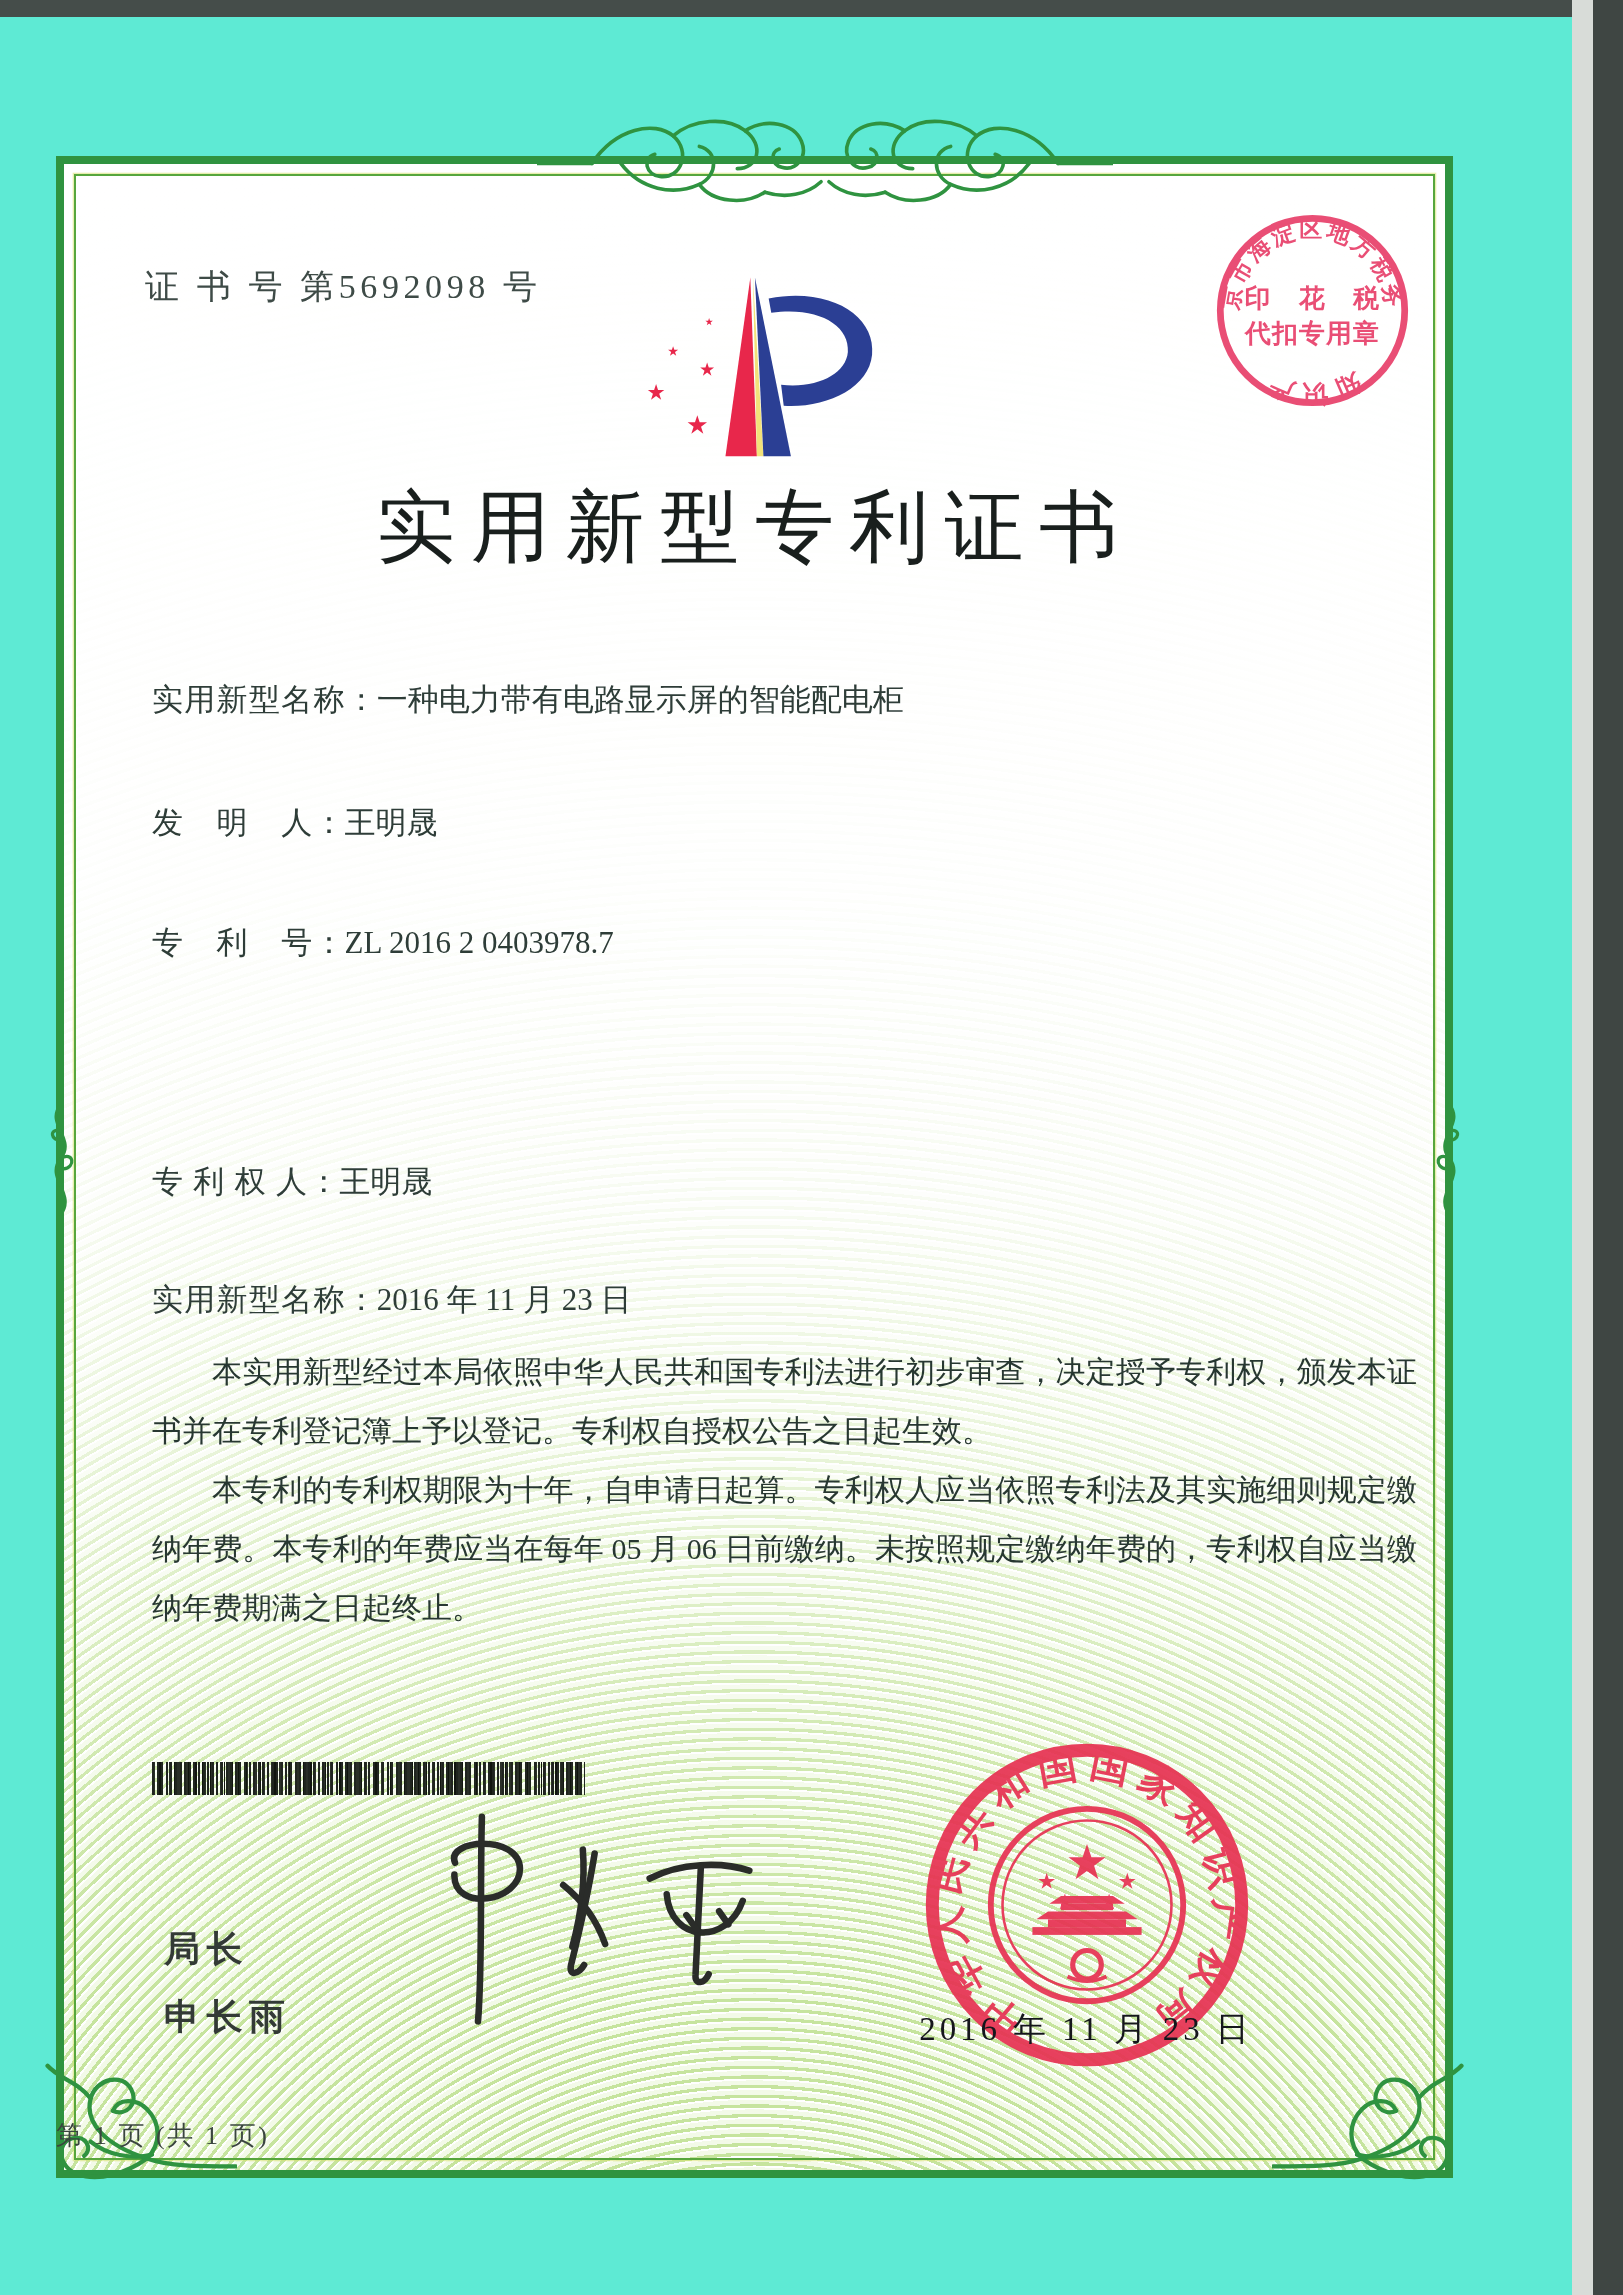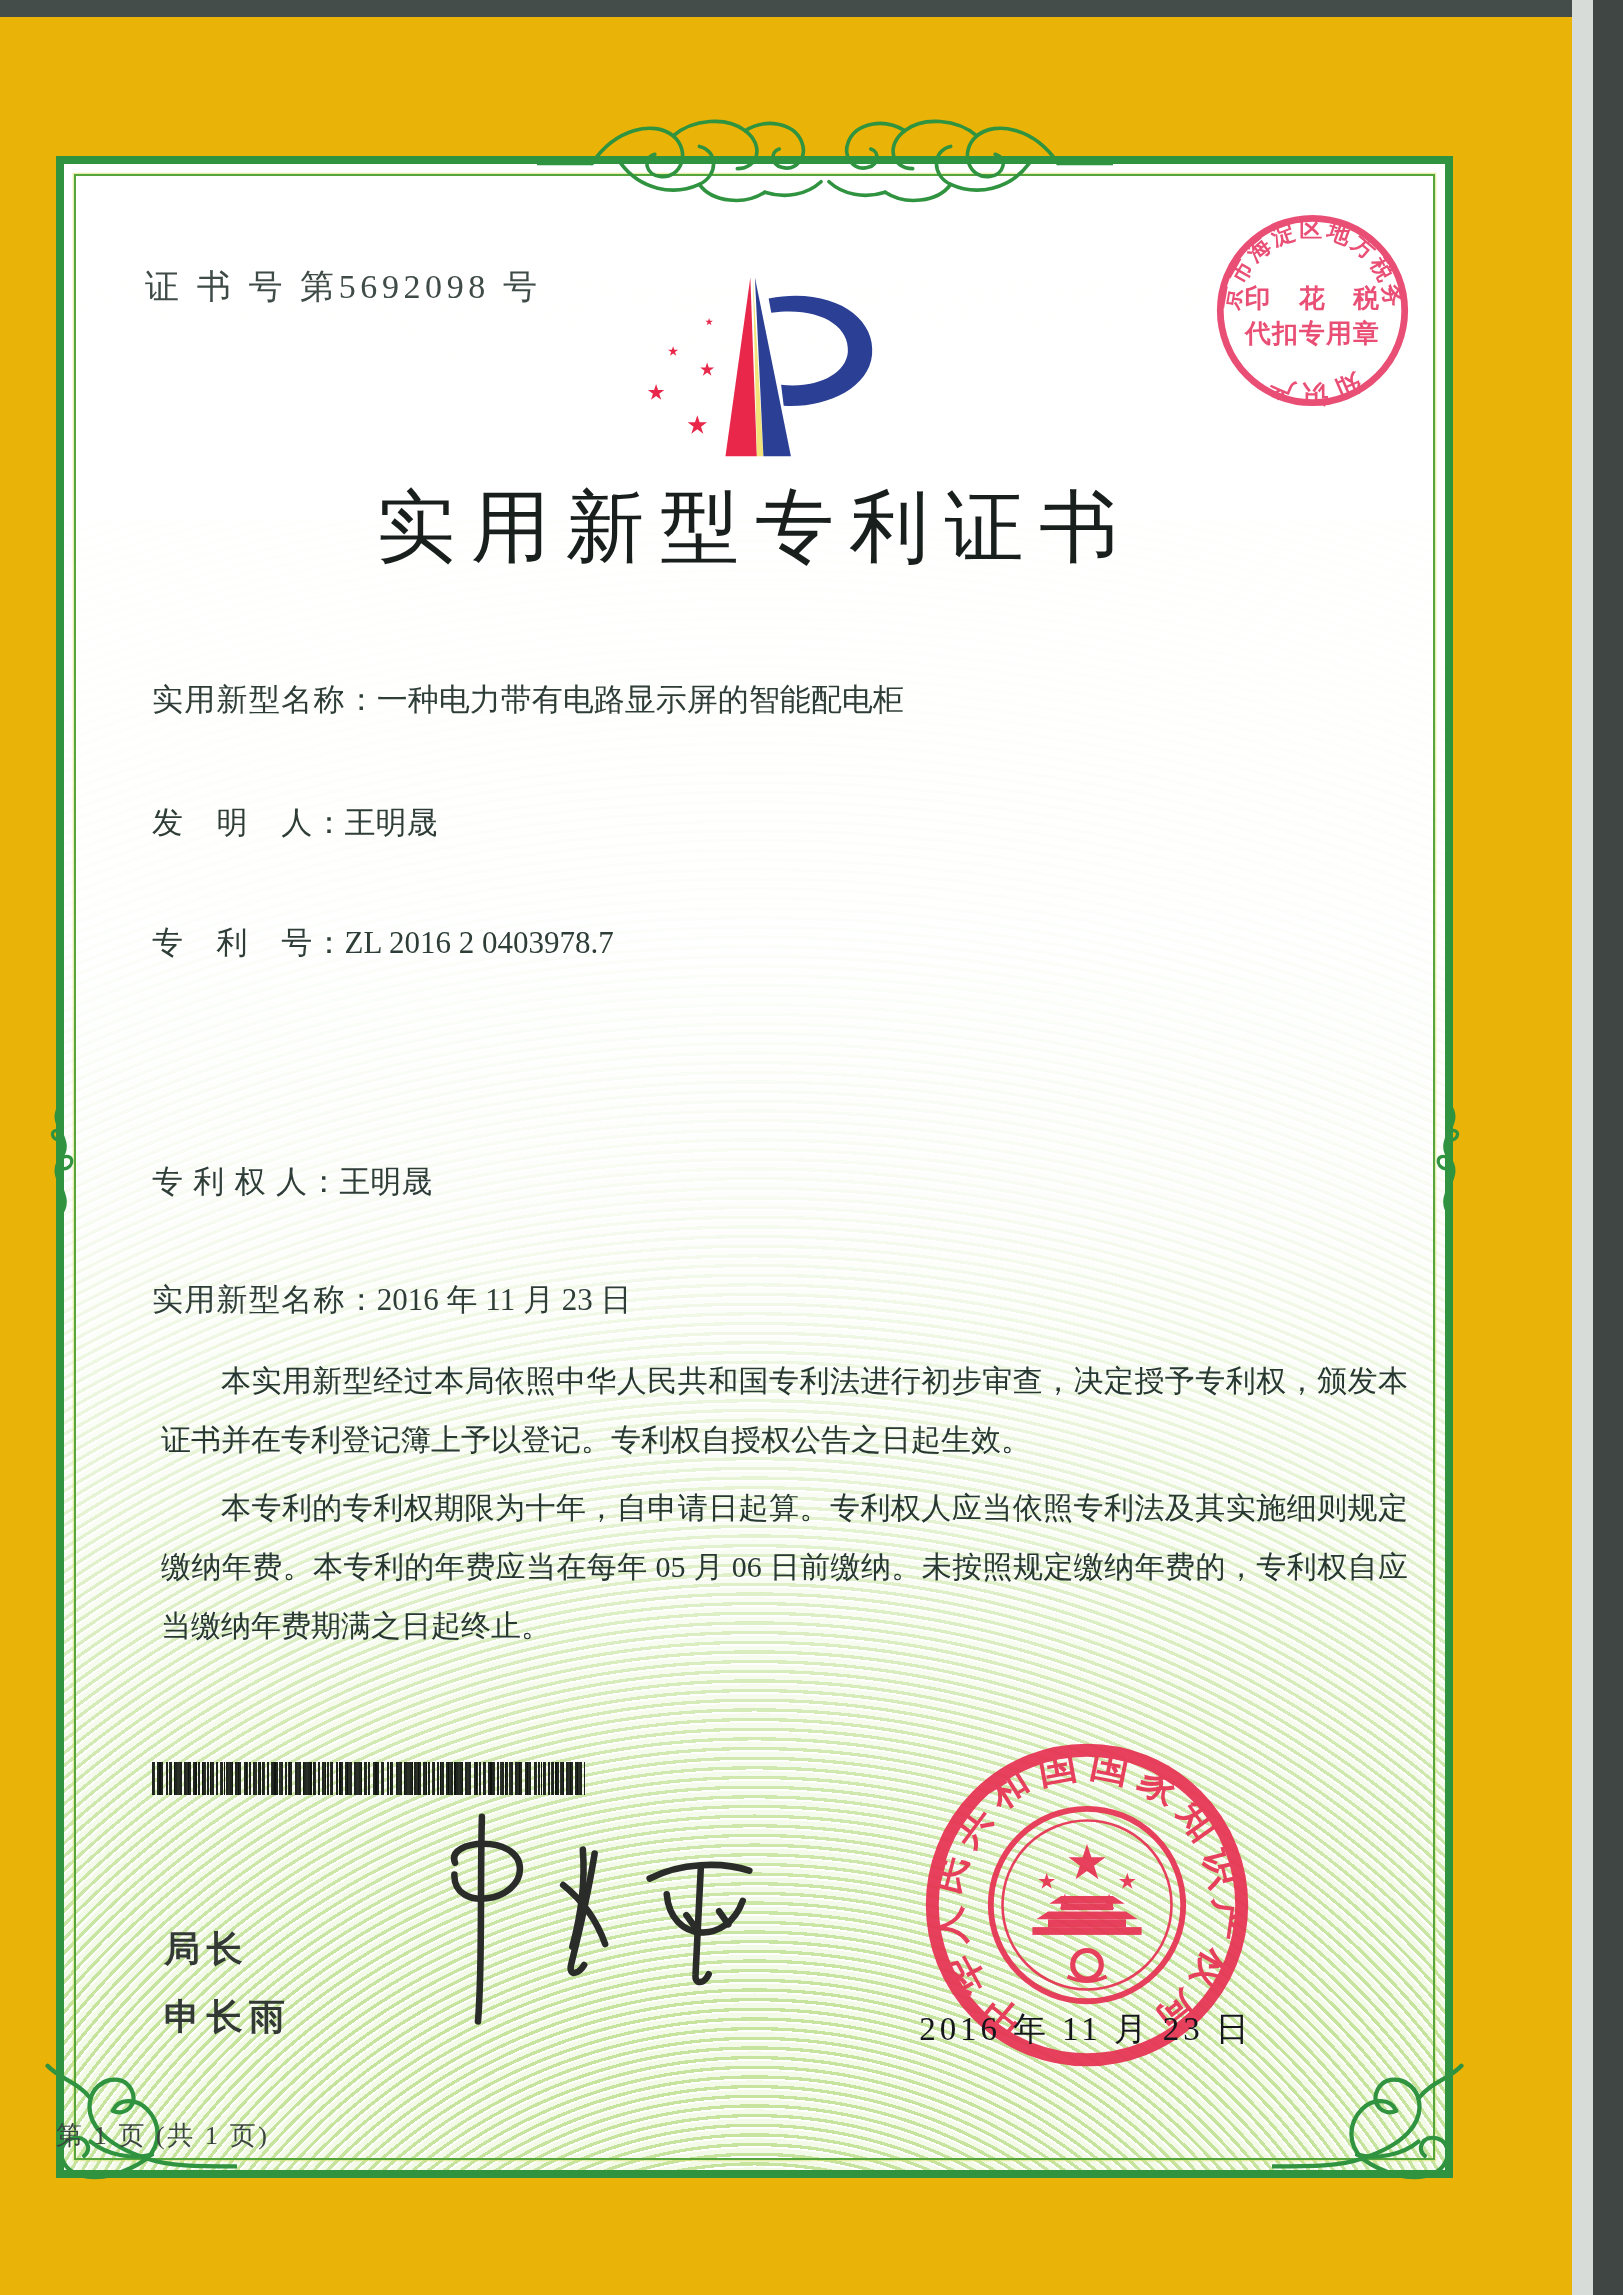--- a/index.html
+++ b/index.html
@@ -1,16 +1,16 @@
 <!DOCTYPE html>
 <html style="font-size:10.5px"><head>
 <meta charset="utf-8">
 <style>
   html,body{margin:0;padding:0;background:#ffffff;}
-  #page{position:relative;width:1623px;height:2295px;background:#eab308;overflow:hidden;
+  #page{position:relative;width:1623px;height:2295px;background:#5eead4;overflow:hidden;
         font-family:"Liberation Serif","DejaVu Serif",serif;}
   
   .scan-top{position:absolute;left:0;top:0;width:1623px;height:17px;background:#454d4a;}
   .scan-right-light{position:absolute;left:1572px;top:0;width:21px;height:2295px;background:#d8dcd8;}
   .scan-right{position:absolute;left:1593px;top:0;width:30px;height:2295px;background:#3f4643;}
   
   .frame{position:absolute;left:56px;top:156px;width:1381px;height:2006px;
          border:8.5px solid #2f9340;
          background:
            linear-gradient(180deg,#ffffff 0%,rgba(255,255,255,.97) 36%,rgba(255,255,255,.86) 52%,
@@ -20,21 +20,21 @@
          box-shadow:0 0 0 1.3px rgba(214,224,106,.55);pointer-events:none;}
   .green{stroke:#2f9340;fill:none;stroke-linecap:round;}
   
   .certno{position:absolute;left:145px;top:264px;font-size:34px;letter-spacing:4.6px;color:#3e4b47;}
   .title{position:absolute;left:56px;width:1398px;top:475px;text-align:center;
          font-size:79px;font-weight:400;letter-spacing:15.7px;color:#191f1d;}
   .field{position:absolute;left:152px;font-size:31px;color:#2e3d38;white-space:nowrap;}
   .field .lab{letter-spacing:1.3px;}
   .paras{position:absolute;left:152px;top:1342px;width:1265px;font-size:30px;line-height:59px;
          color:#273731;text-align:justify;}
-  .paras p{margin:9px;text-indent:2em;}
+  .paras p{margin:0;text-indent:2em;}
   .barcode{position:absolute;left:152px;top:1762px;width:433px;height:33px;
      background:
        repeating-linear-gradient(90deg,#20251f 0 2px,transparent 2px 4.6px),
        repeating-linear-gradient(90deg,#11150f 0 1.3px,transparent 1.3px 7.2px),
        repeating-linear-gradient(90deg,#2a2f28 0 2.6px,transparent 2.6px 8.5px);}
   .director{position:absolute;left:164px;font-size:36px;font-weight:600;letter-spacing:6.5px;
          color:#333a36;font-family:"Liberation Sans","DejaVu Sans",sans-serif;margin-top:39px;}
   .sig{position:absolute;left:419px;top:1805px;}
   .seal{position:absolute;opacity:.93;}
   .seal text{fill:#e8416b;}

